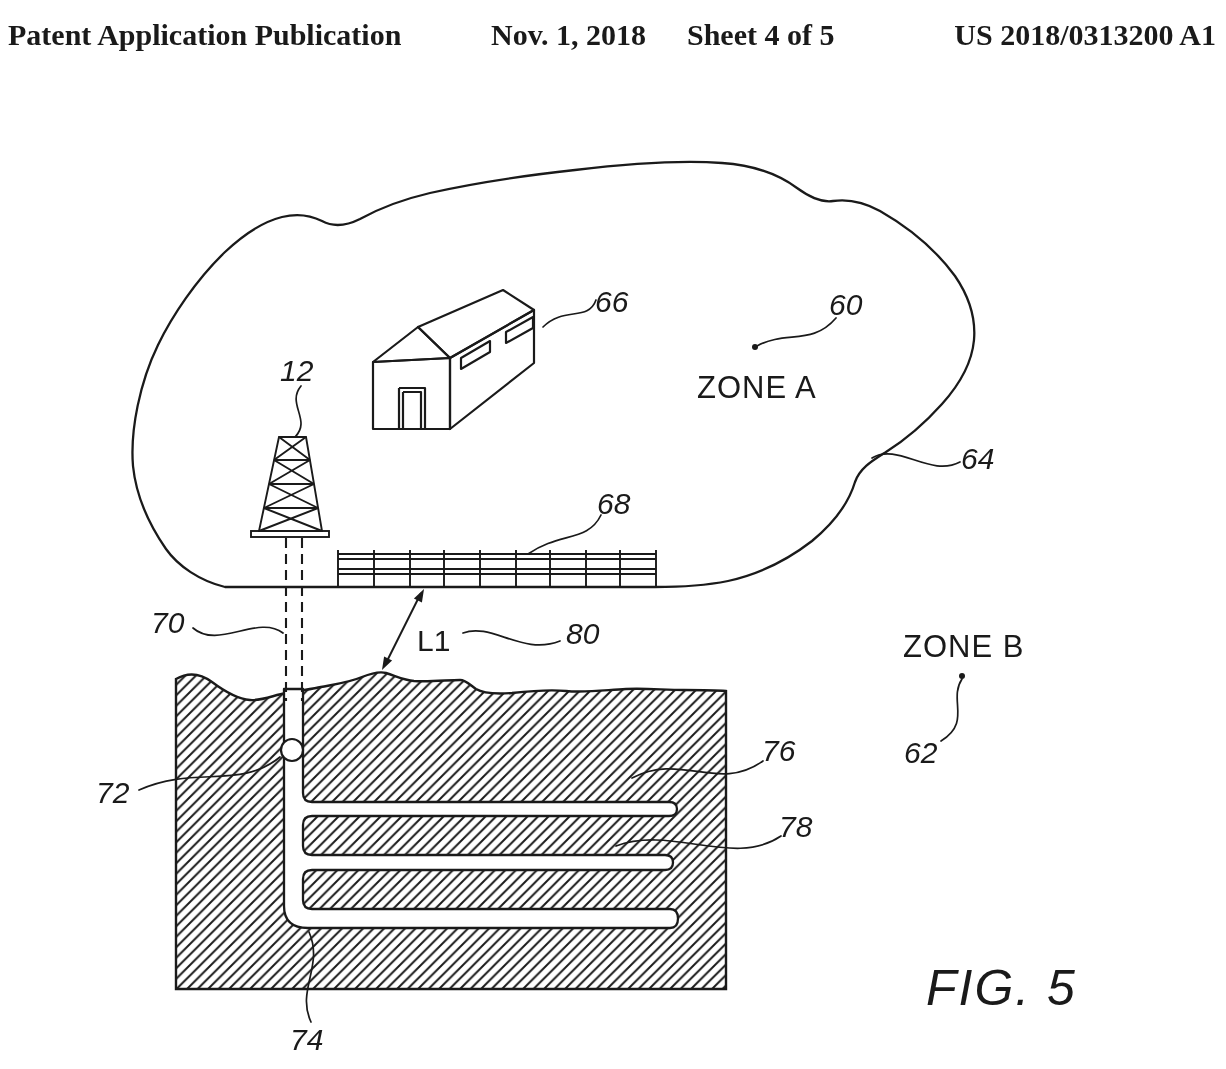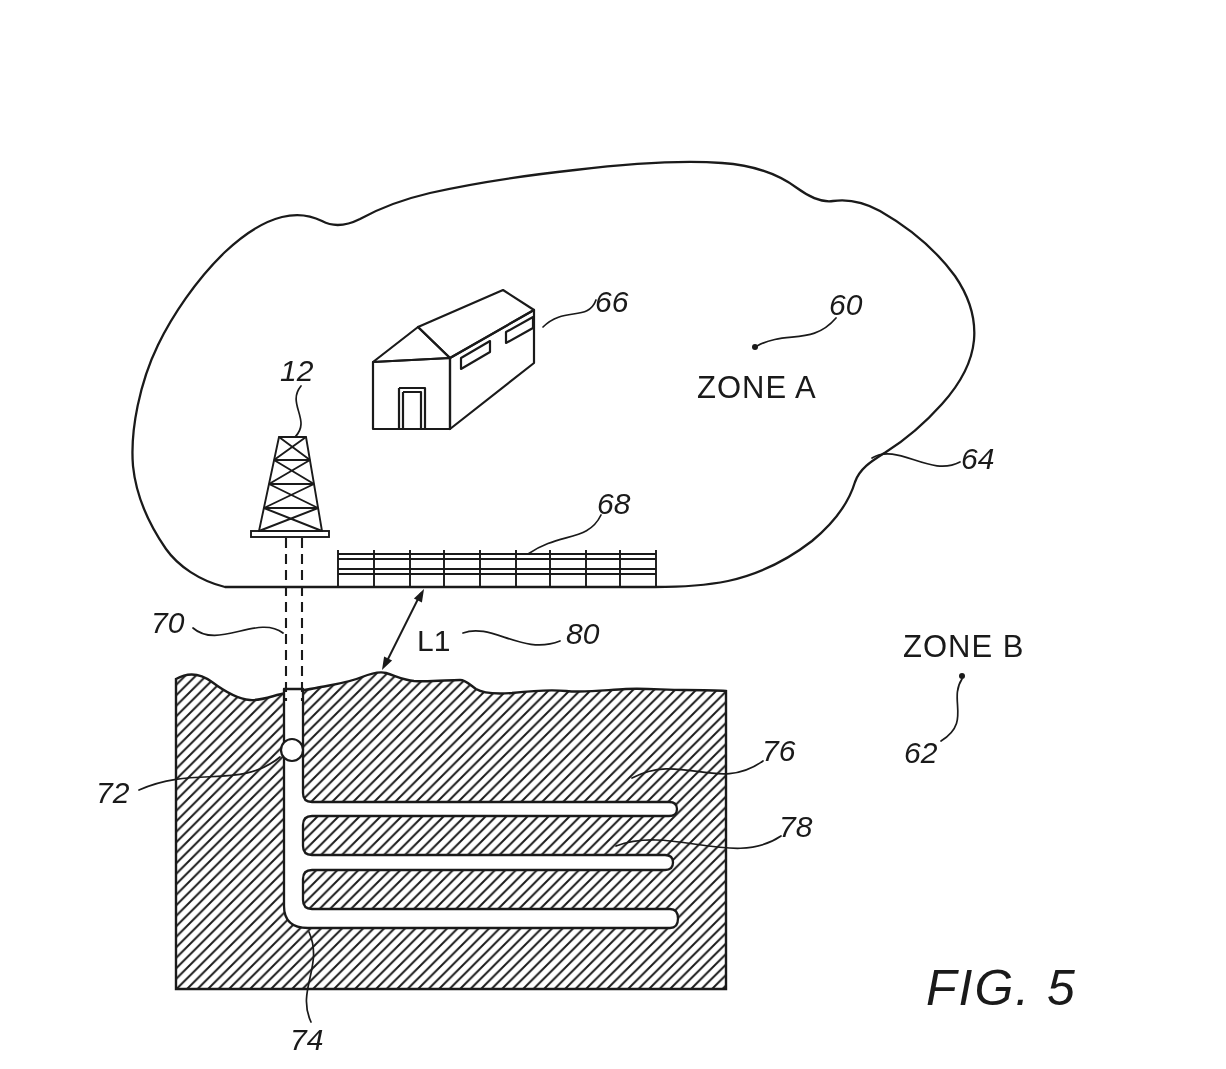--- a/index.html
+++ b/index.html
@@ -19,20 +19,26 @@
   .zone{font-size:31px;letter-spacing:1px;}
   .dim{font-size:30px;}
   .fig{font-size:50px;font-style:italic;letter-spacing:2px;}
   .ln{stroke:#1a1a1a;fill:none;}
 </style>
 </head>
 <body>
 
 <div class="page">
 
+  <div class="hdr">
+    <span class="h-pub">Patent Application Publication</span>
+    <span class="h-date">Nov. 1, 2018</span>
+    <span class="h-sheet">Sheet 4 of 5</span>
+    <span class="h-num">US 2018/0313200 A1</span>
+  </div>
 
   <svg width="1226" height="1069" viewBox="0 0 1226 1069">
     <defs>
       <pattern id="hatch" width="10.5" height="10.5" patternUnits="userSpaceOnUse">
         <path d="M0,10.5 L10.5,0 M-2.6,2.6 L2.6,-2.6 M7.9,13.1 L13.1,7.9" stroke="#1a1a1a" stroke-width="2"></path>
       </pattern>
     </defs>
 
     <path class="ln" stroke-width="2.3" d="M 225,587
          C 200,581 178,566 166,549

